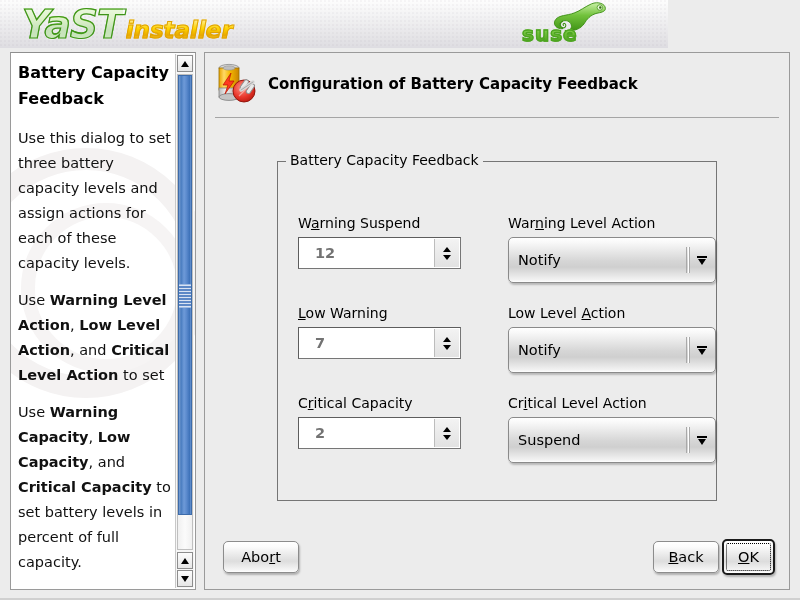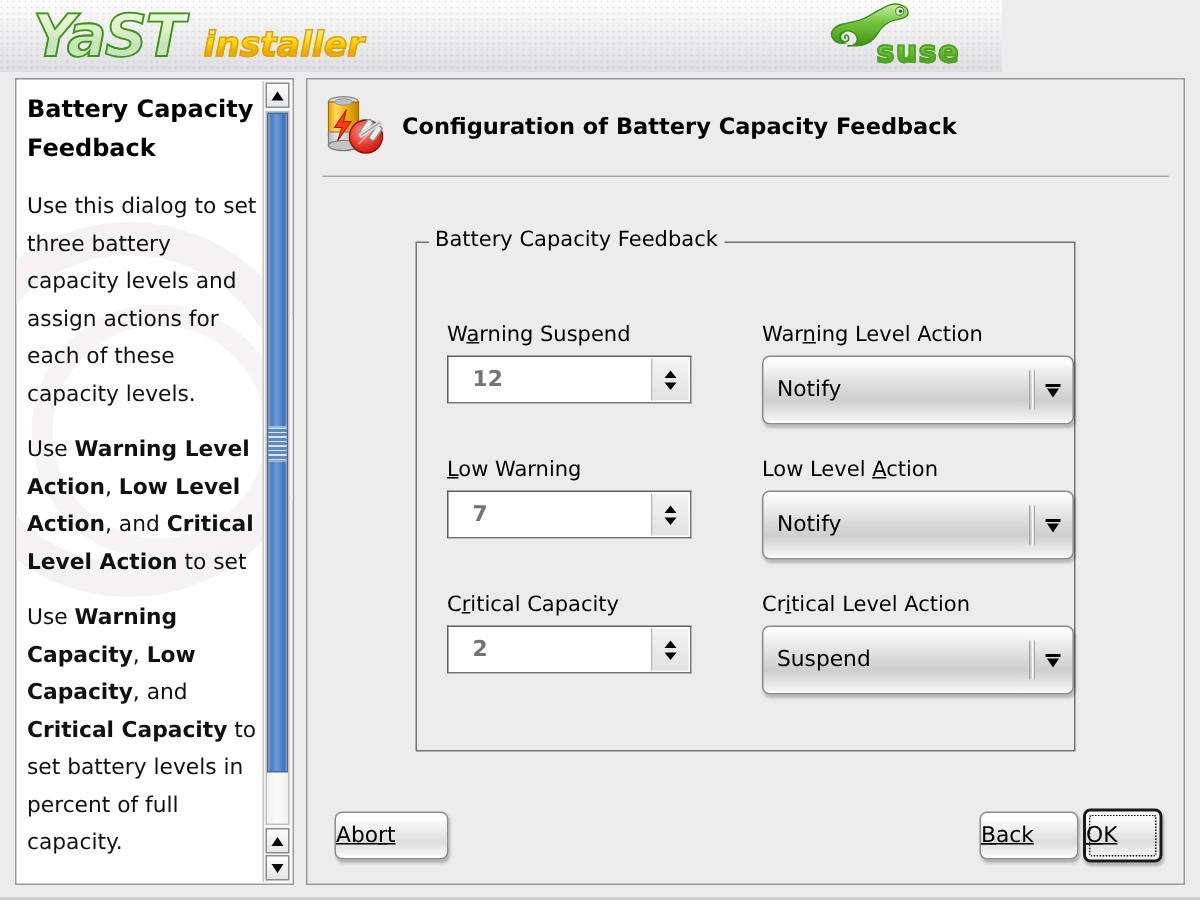--- a/index.html
+++ b/index.html
@@ -59,35 +59,35 @@
     -webkit-background-clip: text;
     background-clip: text;
     color: transparent;
     -webkit-text-stroke: 1.2px #3f9419;
     text-shadow: 0 1px 0 rgba(255,255,255,.7);
   }
   .installer-word {
     font-size: 23px;
     font-weight: bold;
     font-style: italic;
-    margin-left: 13px;
+    margin-left: 3px;
     background: linear-gradient(to bottom, #fff6c0 0%, #ffd400 45%, #e8a800 70%, #ffd84d 100%);
     -webkit-background-clip: text;
     background-clip: text;
     color: transparent;
     -webkit-text-stroke: 1px #e0a200;
   }
 
   
   .suse-logo {
     position: absolute;
     right: 28px; top: 1px;
     width: 118px; height: 46px;
     z-index: 3;
-    text-align: right;
+    text-align: left;
   }
   .suse-word {
     position: absolute;
     left: 0; right: 0; bottom: 1px;
     font-size: 20px;
     font-weight: bold;
     letter-spacing: 1px;
     background: linear-gradient(to bottom, #c7f0a4 0%, #72c23c 45%, #3d9214 100%);
     -webkit-background-clip: text;
     background-clip: text;
@@ -367,23 +367,23 @@
   .btn {
     position: absolute;
     height: 32px;
     border-radius: 5px;
     background: linear-gradient(to bottom, #ffffff 0%, #fbfbfb 16%, #e4e4e4 52%, #dddddd 64%, #f6f6f6 94%, #ffffff 100%);
     border: 1px solid #8c8c8c;
     box-sizing: border-box;
     box-shadow: 1px 2px 2px rgba(0,0,0,.25);
     display: flex;
     align-items: center;
+    justify-content: center;
     font-size: 14.5px;
     color: #000;
-    text-decoration: underline;
   }
   .btn u { text-decoration: underline; }
   .btn.focused {
     border: 2px solid #1a1a1a;
   }
   .btn.focused .focus-ring {
     position: absolute;
     left: 2px; right: 2px; top: 2px; bottom: 2px;
     border: 1px dotted #000;
     border-radius: 2px;

